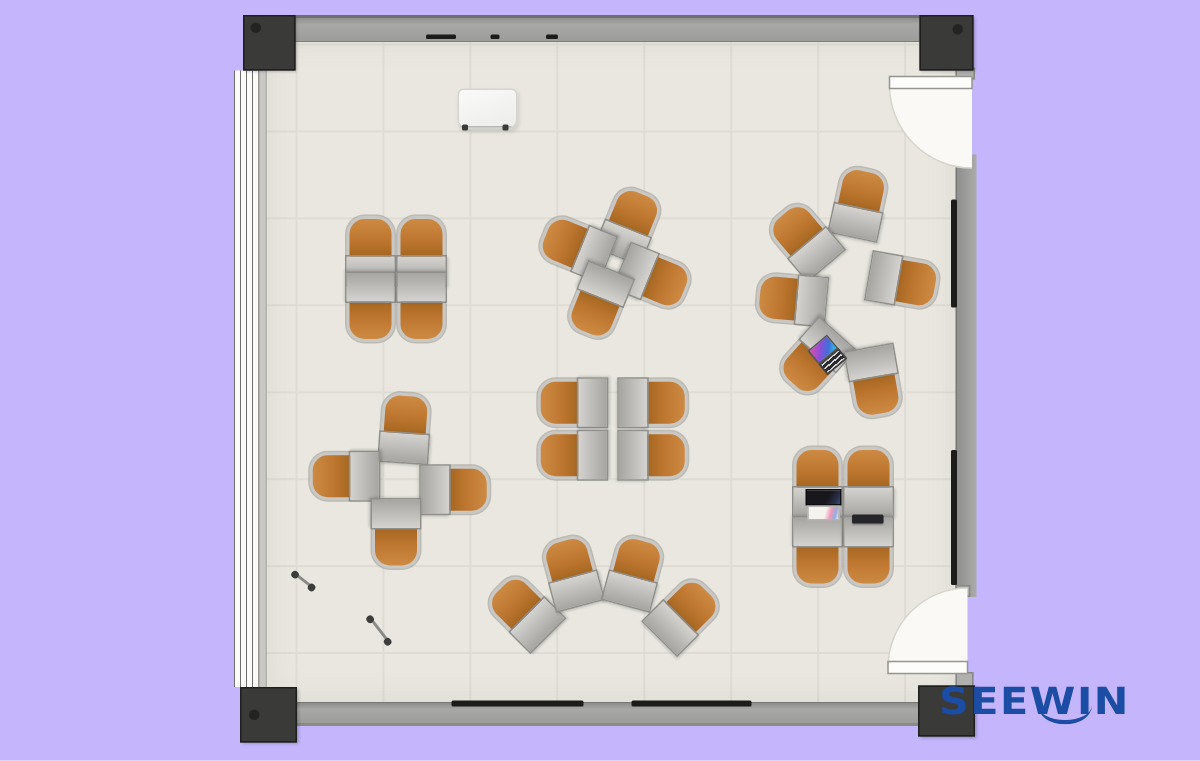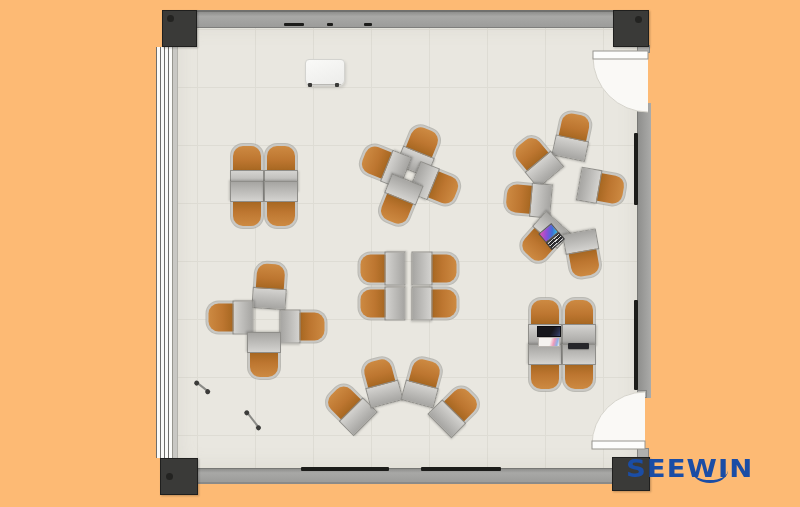--- a/index.html
+++ b/index.html
@@ -1,17 +1,17 @@
 <!DOCTYPE html>
 <html><head>
 <meta charset="utf-8">
 <style>
   html,body{margin:0;padding:0;}
   body{font-family:"DejaVu Sans","Liberation Sans",sans-serif;}
-  .canvas{position:relative;width:800px;height:507px;background:#fdba74;overflow:hidden;text-align:right;}
+  .canvas{position:relative;width:800px;height:507px;background:#c4b5fd;overflow:hidden;text-align:right;}
 
   
   .floor{position:absolute;left:177px;top:25px;width:461px;height:443px;
     background-color:#e9e7e0;
     background-image:
       repeating-linear-gradient(90deg,#dedcd4 0,#dedcd4 1px,transparent 1px,transparent 58px),
       repeating-linear-gradient(180deg,#dedcd4 0,#dedcd4 1px,transparent 1px,transparent 58px);
     background-position:20px 0,0 4px;
     box-shadow:inset 0 0 22px rgba(120,115,100,.12);}
   .wall{position:absolute;background:linear-gradient(180deg,#8f8f8d 0,#a8a8a6 30%,#9c9c9a 100%);}

